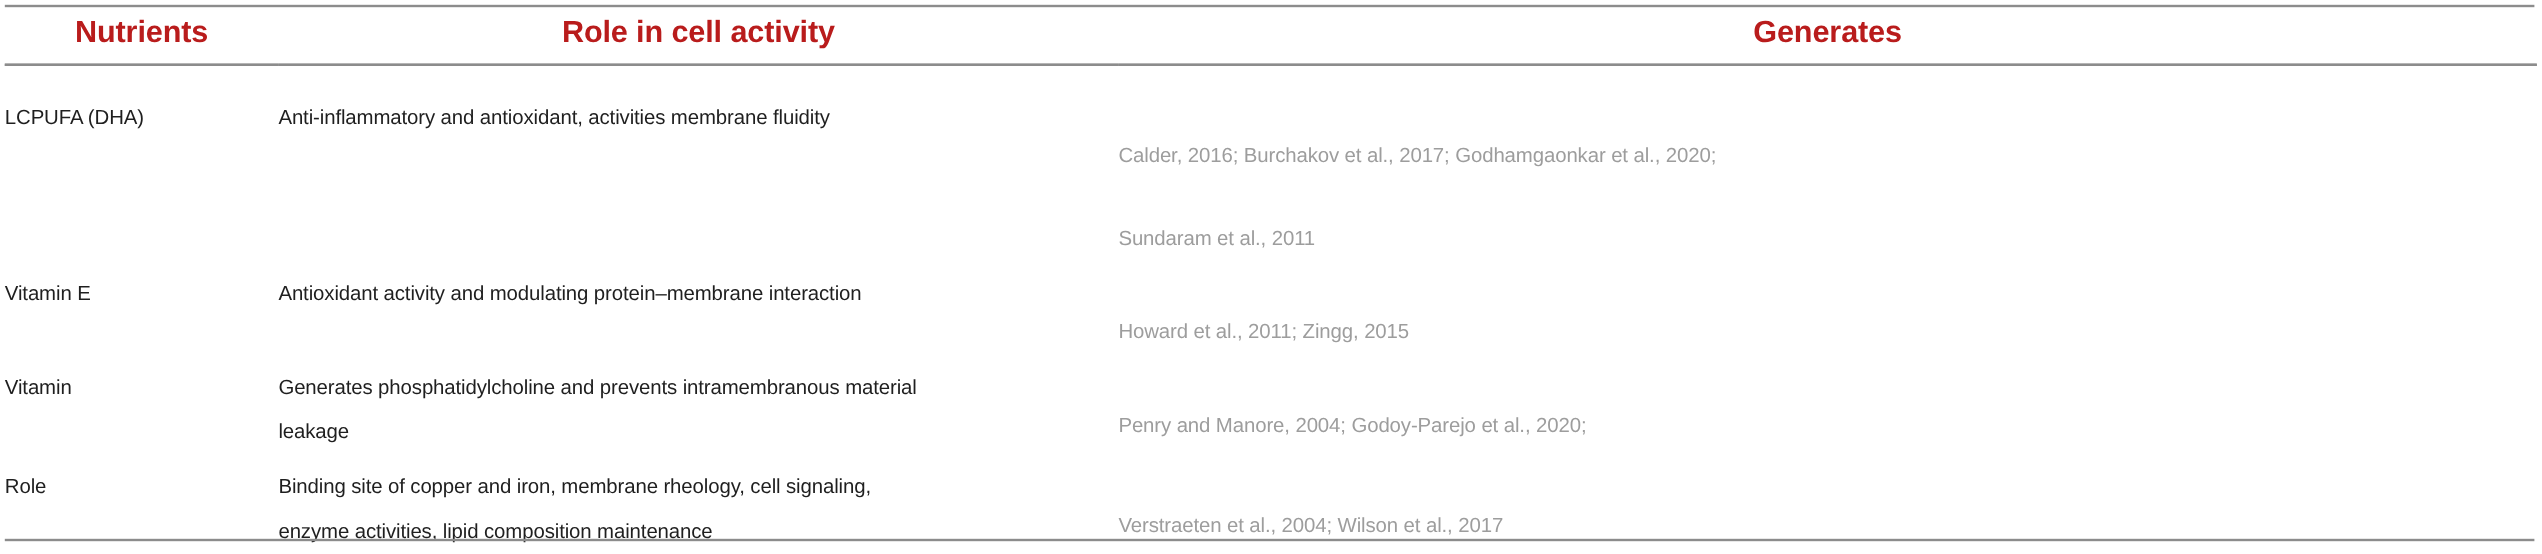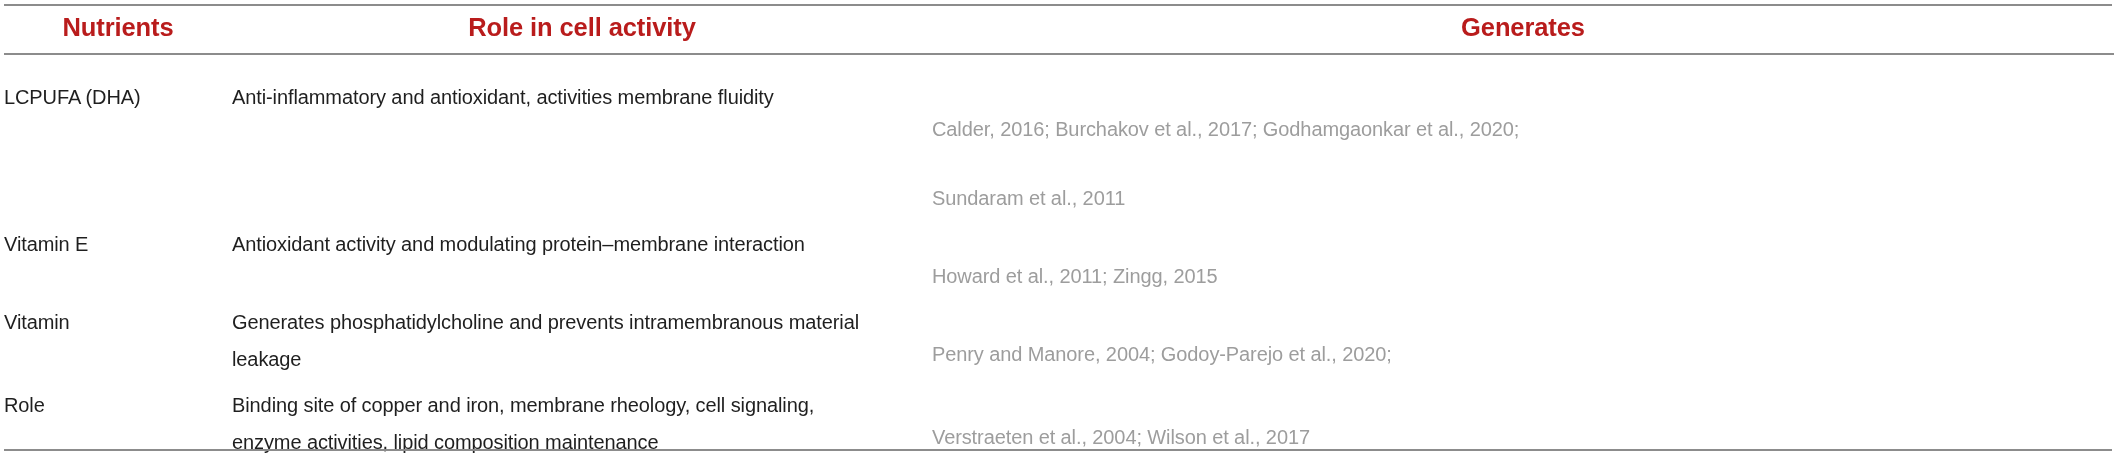--- a/index.html
+++ b/index.html
@@ -67,21 +67,21 @@
     padding-top: 13px;
     box-sizing: border-box;
   }
   thead tr.head-row {
     border-bottom: 2px solid #8c8c8c;
   }
 
   
   tbody td {
     text-align: left;
-    font-size: 20px;
+    font-size: 17px;
     color: #1f1f1f;
     font-weight: normal;
     padding: 0;
     vertical-align: top;
     line-height: 37px;
     letter-spacing: -0.1px;
   }
 
   tbody tr td { padding-top: 9px; }
   tbody tr.first-body td { padding-top: 24px; }

